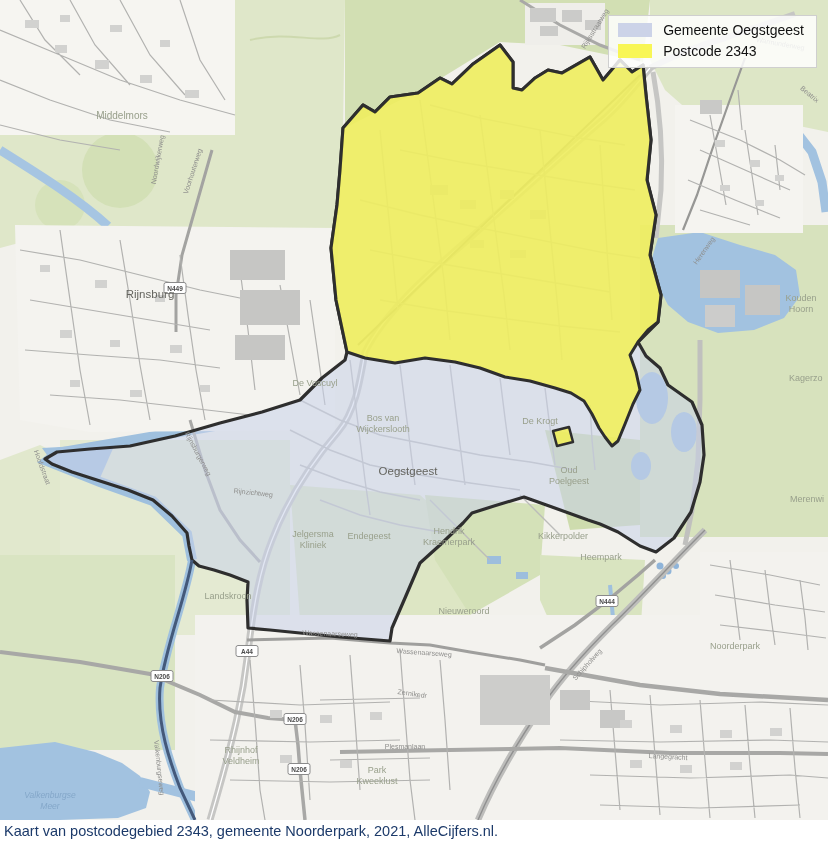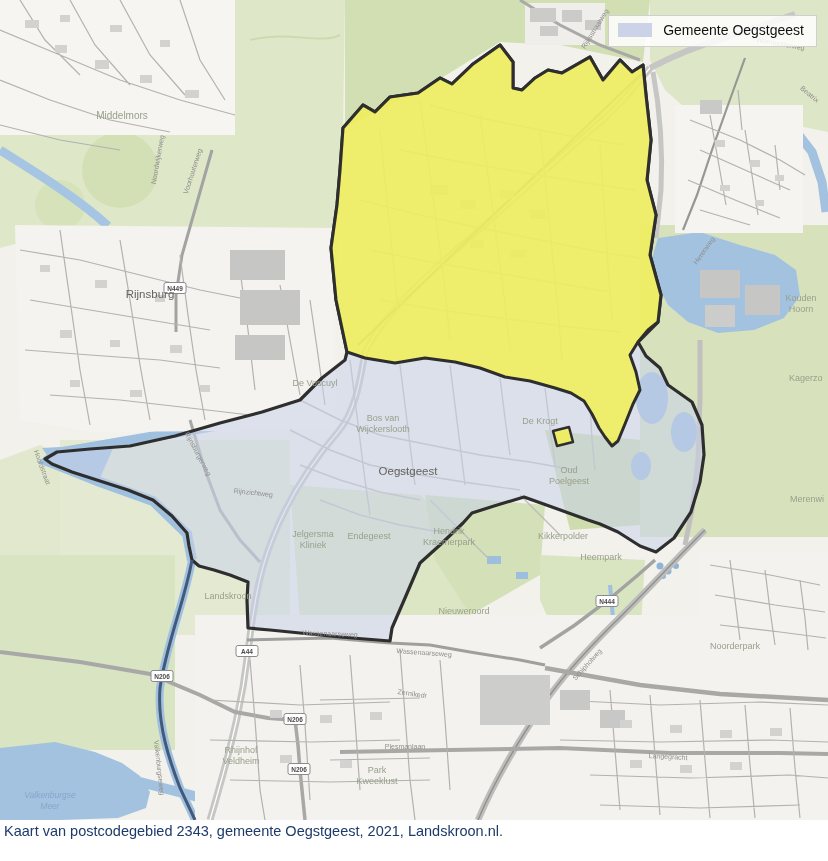--- a/index.html
+++ b/index.html
@@ -256,18 +256,24 @@
   </g>
 </svg>
 
   <div class="legend">
     <div class="legend-row">
       <svg width="34" height="14">
         <rect width="34" height="14" fill="#ccd3e8"></rect>
       </svg>
       <span>Gemeente Oegstgeest</span>
     </div>
+    <div class="legend-row">
+      <svg width="34" height="14">
+        <rect width="34" height="14" fill="#f8f655"></rect>
+      </svg>
+      <span>Postcode 2343</span>
+    </div>
   </div>
 </div>
 
 <div class="caption">
-  <div>Kaart van postcodegebied 2343, gemeente Oegstgeest, 2021, Landskroon.nl.</div>
+  <div>Kaart van postcodegebied 2343, gemeente Noorderpark, 2021, AlleCijfers.nl.</div>
 </div>
 
 </body></html>

